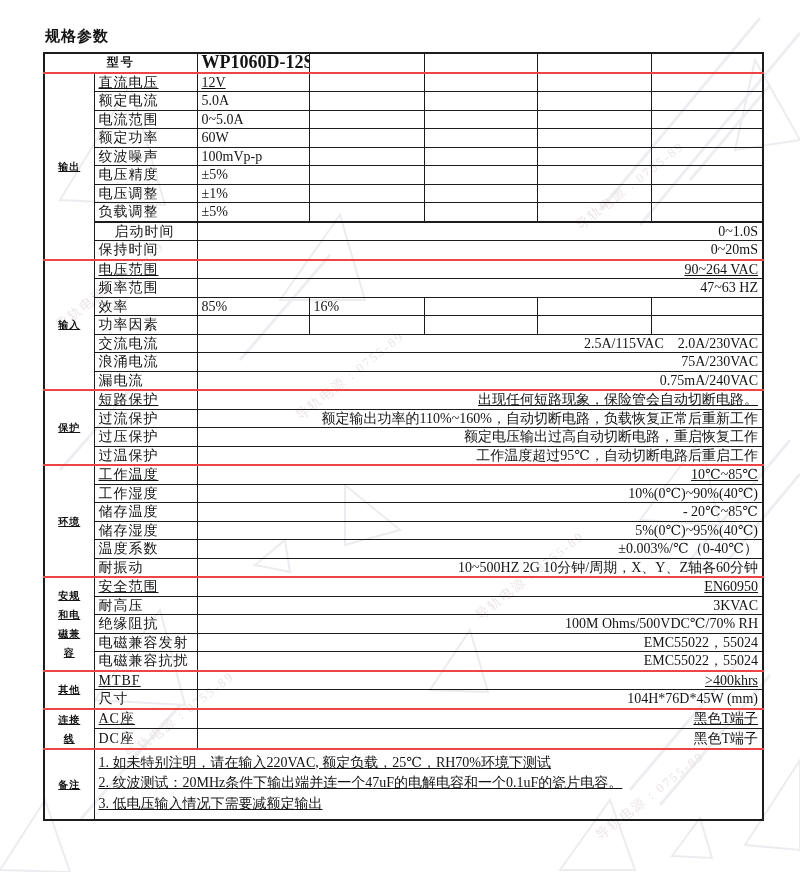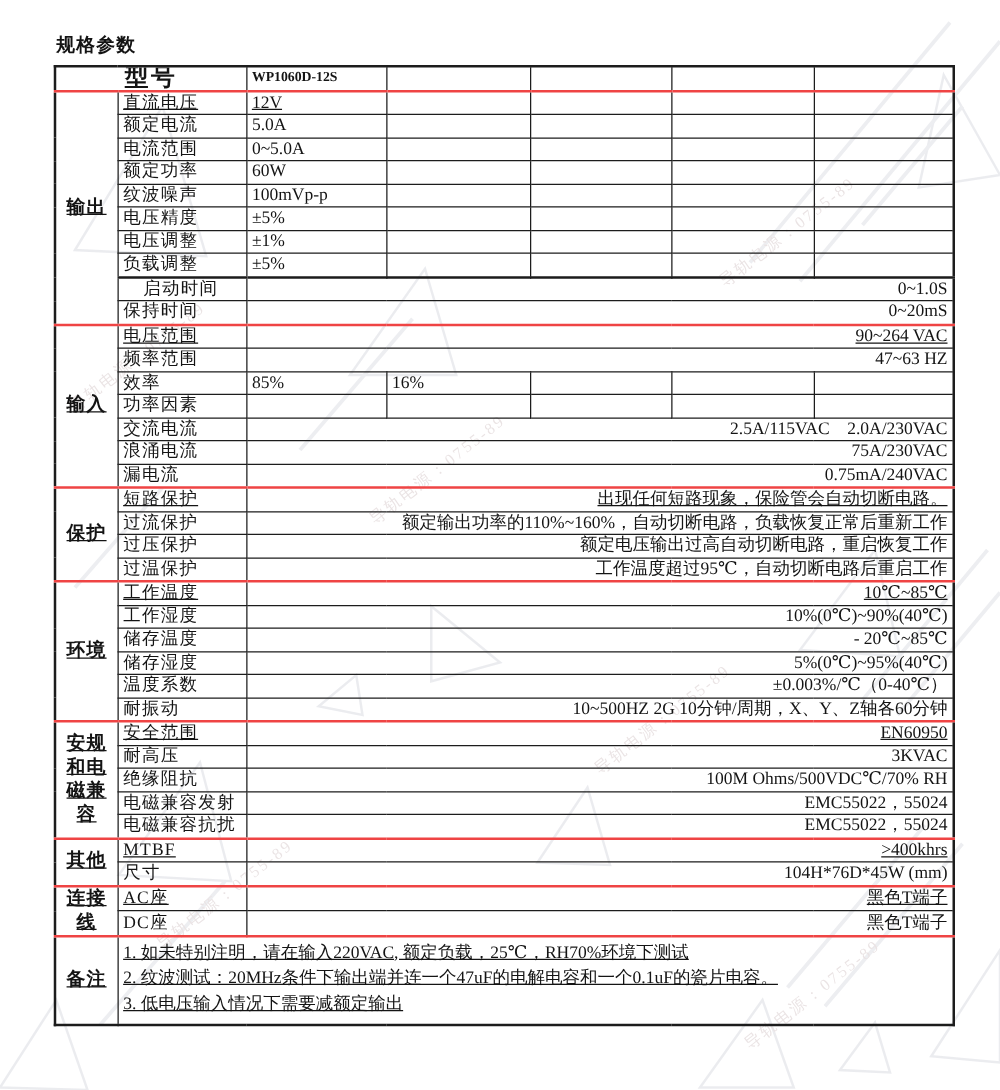--- a/index.html
+++ b/index.html
@@ -18,28 +18,28 @@
     border:2px solid #1c1c1c;background:transparent;
   }
   td,th{
     border:1px solid #1c1c1c;
     font-size:14px;font-weight:normal;
     height:17.5px;line-height:17px;
     padding:0 4px;overflow:hidden;white-space:nowrap;
     background:transparent;
   }
   th.grp{
-    font-weight:bold;font-size:15px;text-align:center;
+    font-weight:bold;font-size:10px;text-align:center;
     padding:0 8px;white-space:normal;line-height:19px;letter-spacing:1px;
   }
   td.rlabel{text-align:left;letter-spacing:1px;}
   td.val{text-align:left;}
   td.span-val{text-align:right;margin-left:19px;}
-  th.model-label{font-weight:bold;font-size:19px;text-align:center;letter-spacing:2px;}
-  td.model-value{font-weight:bold;font-size:11px;}
+  th.model-label{font-weight:bold;font-size:12px;text-align:center;letter-spacing:2px;}
+  td.model-value{font-weight:bold;font-size:18px;text-align:right;}
   tr.grp-first td, tr.grp-first th{border-top:2px solid #ef4444;text-decoration:underline;}
   tr.divider-above td, tr.divider-above th{border-top:2px solid #1c1c1c;padding-left:20px;}
   td.remark-cell{white-space:normal;height:auto;padding:3px 6px 5px 4px;vertical-align:top;margin-top:40px;}
   .remark-line{line-height:20.5px;font-size:14px;}
 </style>
 </head>
 <body>
 
 <svg class="watermark" width="800" height="872" viewBox="0 0 800 872">
   <g fill="none" stroke="#dfe0e6" stroke-width="2">

